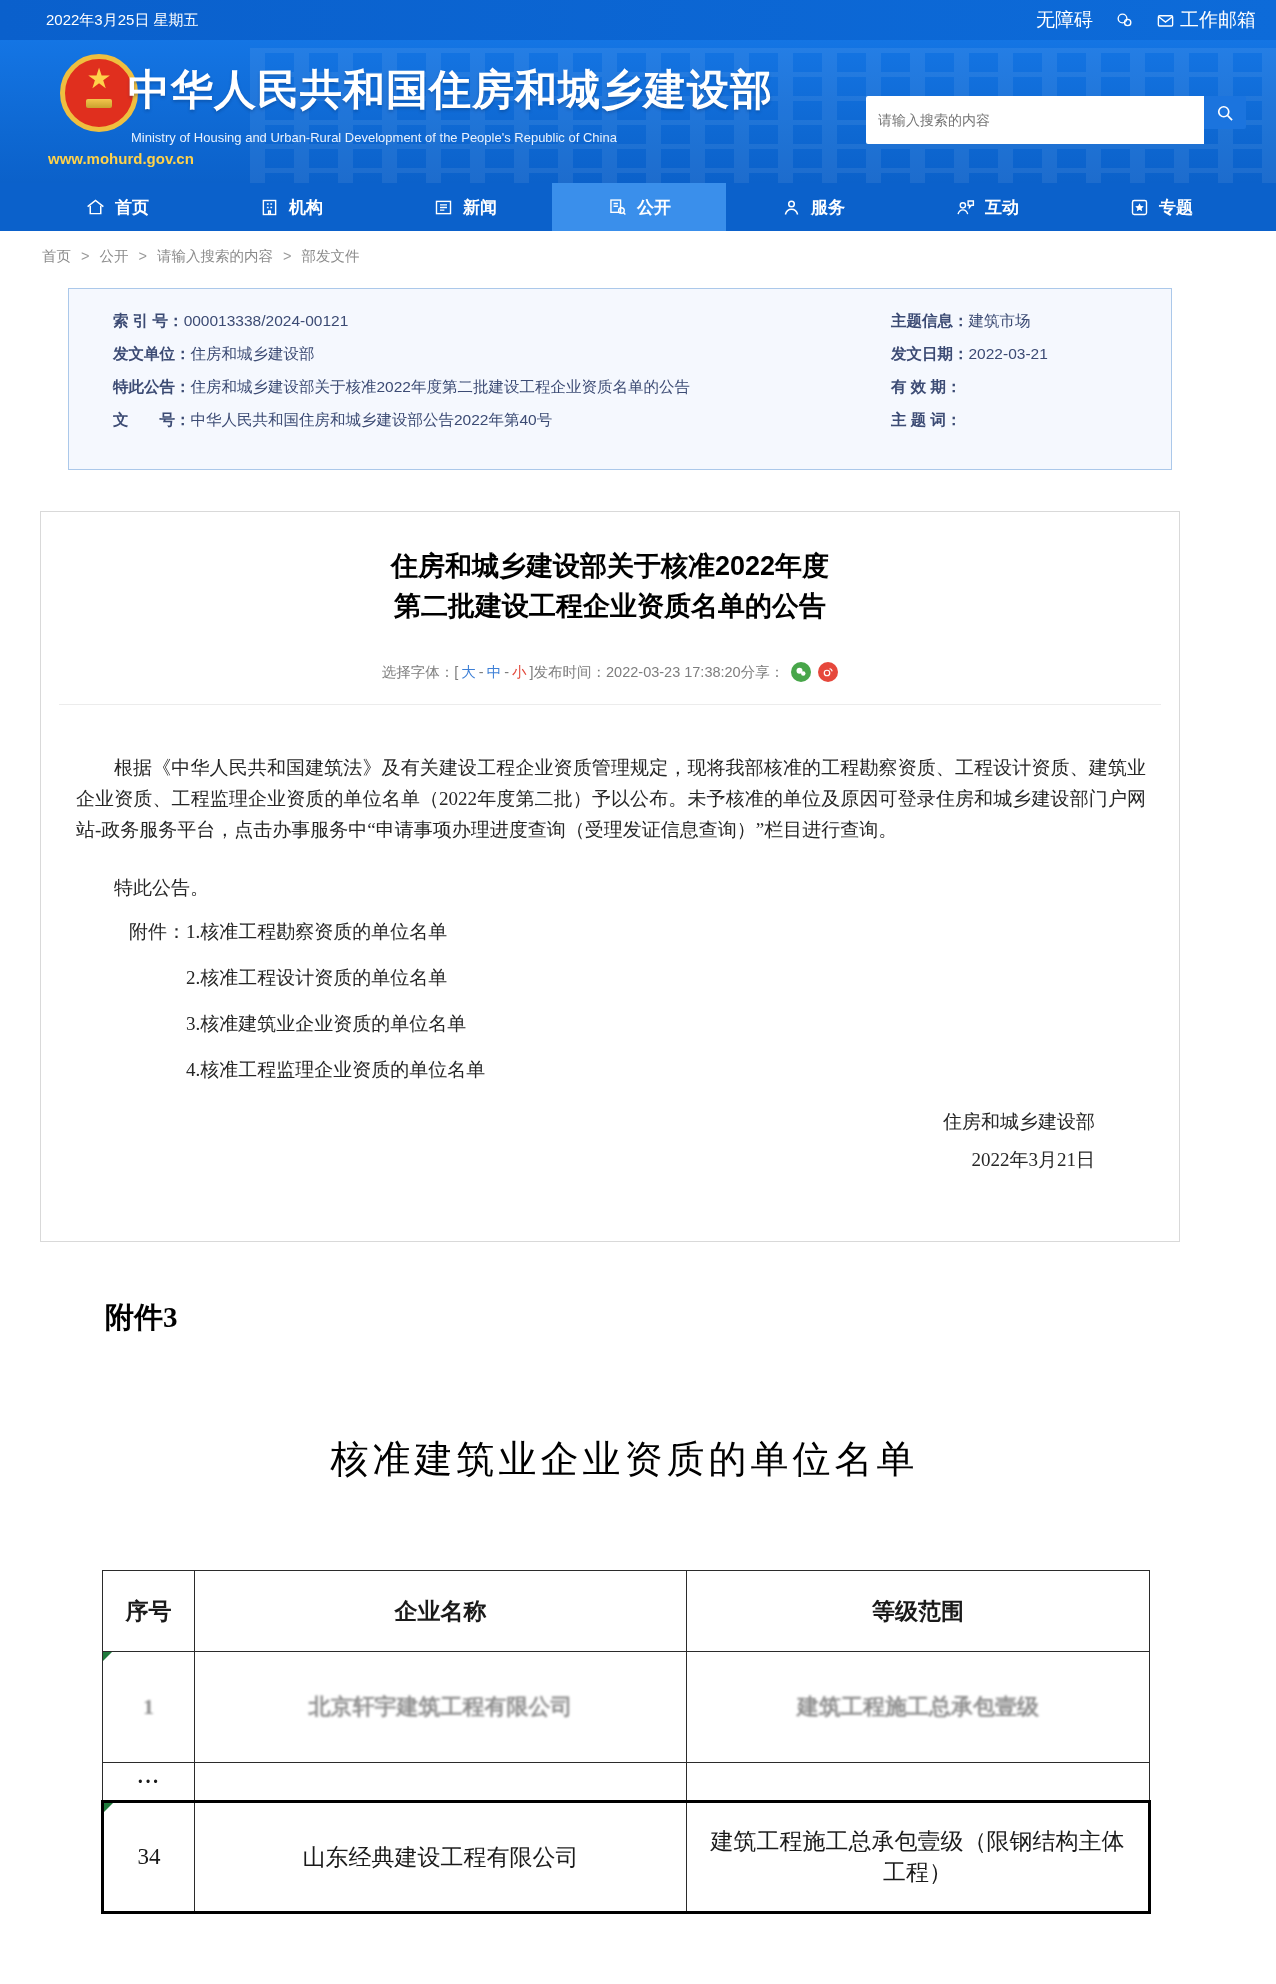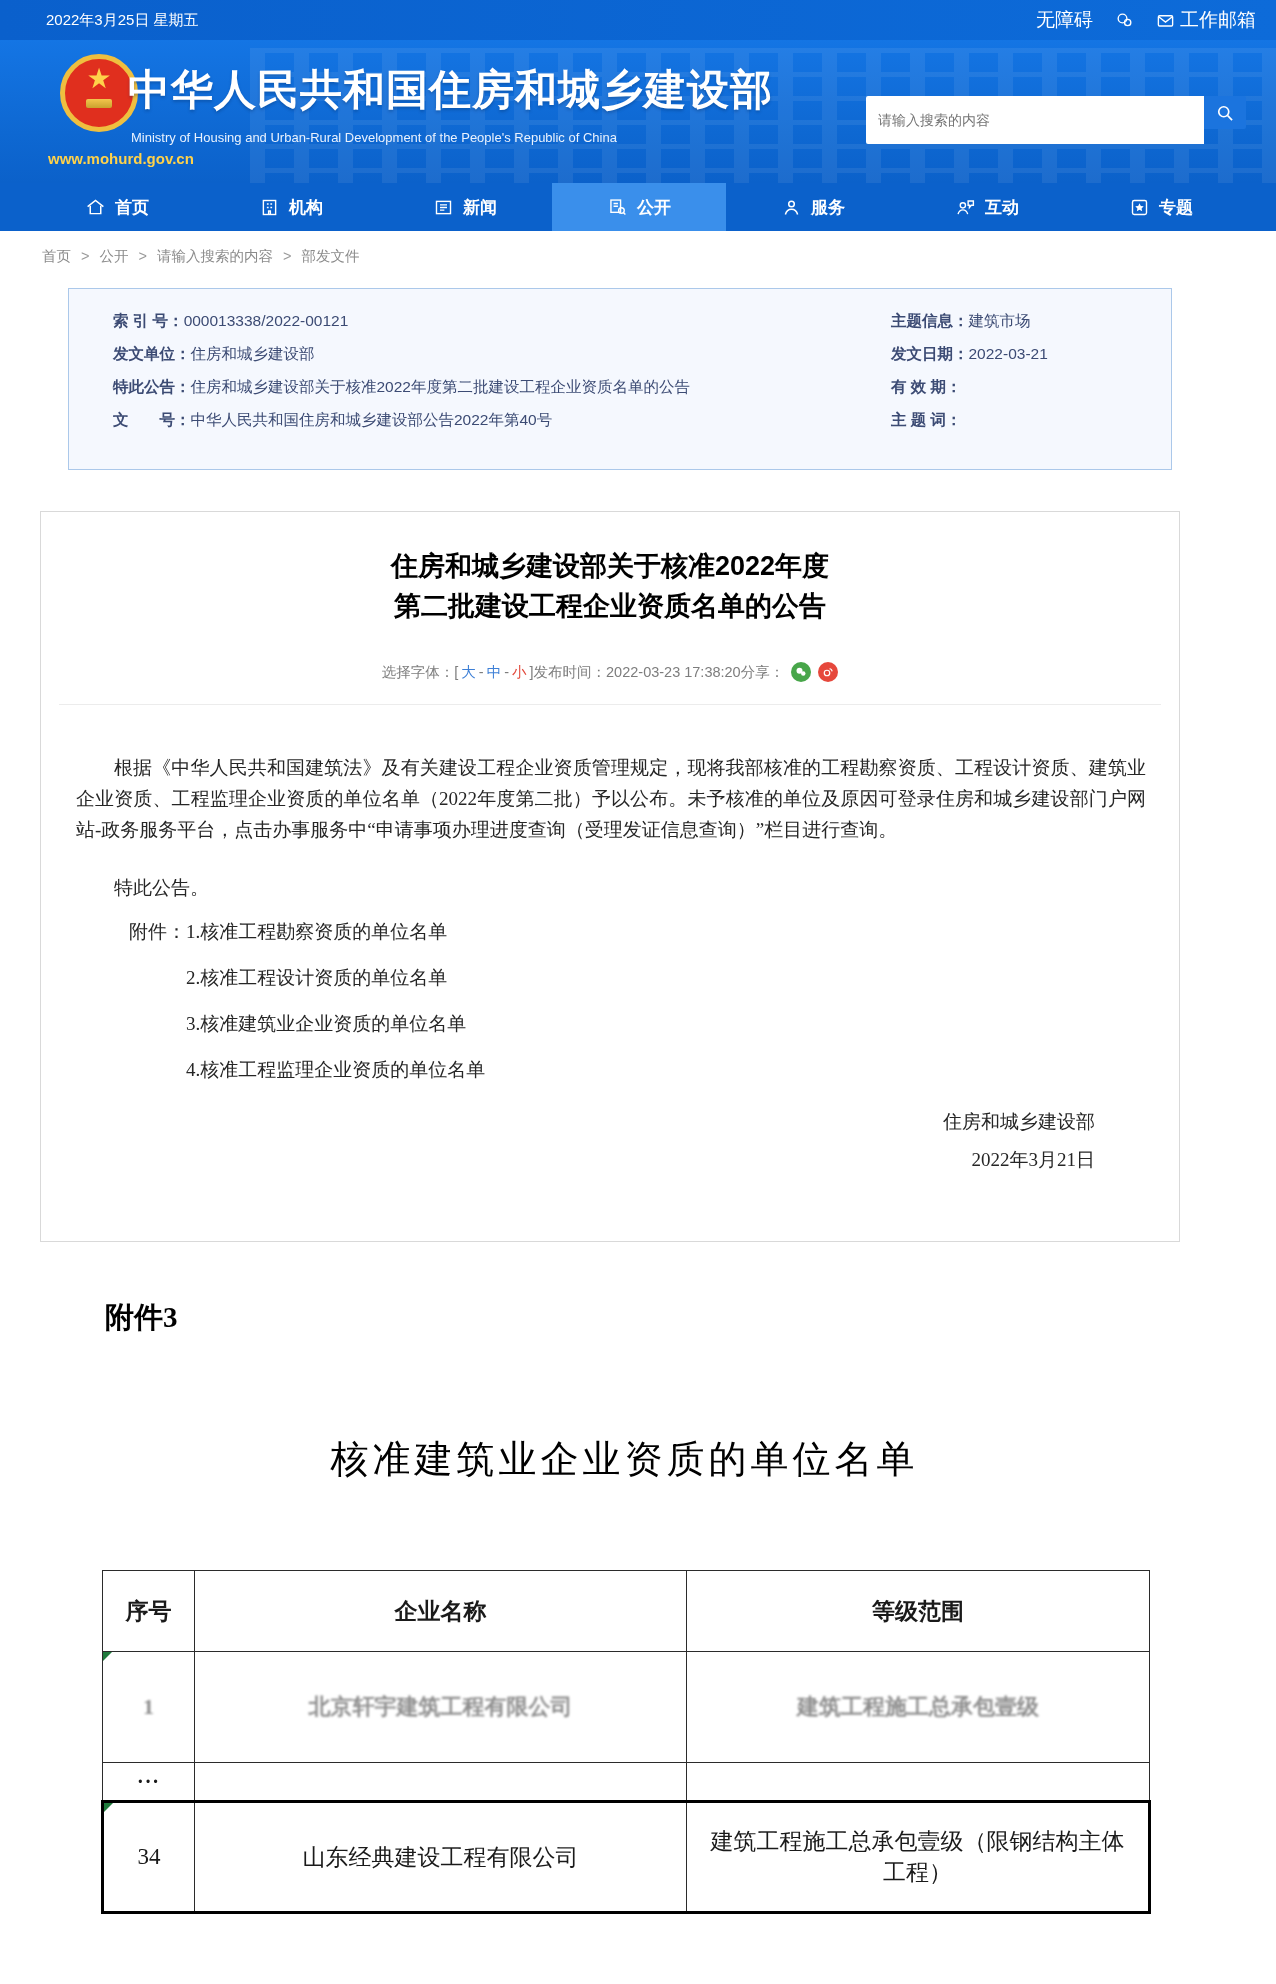--- a/index.html
+++ b/index.html
@@ -211,21 +211,21 @@
     <span class="crumb">首页</span>
     <span class="sep">&gt;</span>
     <span class="crumb">公开</span>
     <span class="sep">&gt;</span>
     <span class="crumb">请输入搜索的内容</span>
     <span class="sep">&gt;</span>
     <span>部发文件</span>
   </div>
 
   <div class="metabox">
-    <div class="meta-row mL r0"><span class="lbl">索 引 号：</span><span>000013338/2022-00121</span></div>
+    <div class="meta-row mL r0"><span class="lbl">索 引 号：</span><span>000013338/2024-00121</span></div>
     <div class="meta-row mL r1"><span class="lbl">发文单位：</span><span>住房和城乡建设部</span></div>
     <div class="meta-row mL r2"><span class="lbl">特此公告：</span><span>住房和城乡建设部关于核准2022年度第二批建设工程企业资质名单的公告</span></div>
     <div class="meta-row mL r3"><span class="lbl">文　　号：</span><span>中华人民共和国住房和城乡建设部公告2022年第40号</span></div>
     <div class="meta-row mR r0"><span class="lbl">主题信息：</span><span>建筑市场</span></div>
     <div class="meta-row mR r1"><span class="lbl">发文日期：</span><span>2022-03-21</span></div>
     <div class="meta-row mR r2"><span class="lbl">有 效 期：</span><span></span></div>
     <div class="meta-row mR r3"><span class="lbl">主 题 词：</span><span></span></div>
   </div>
 
   <div class="articlebox">

